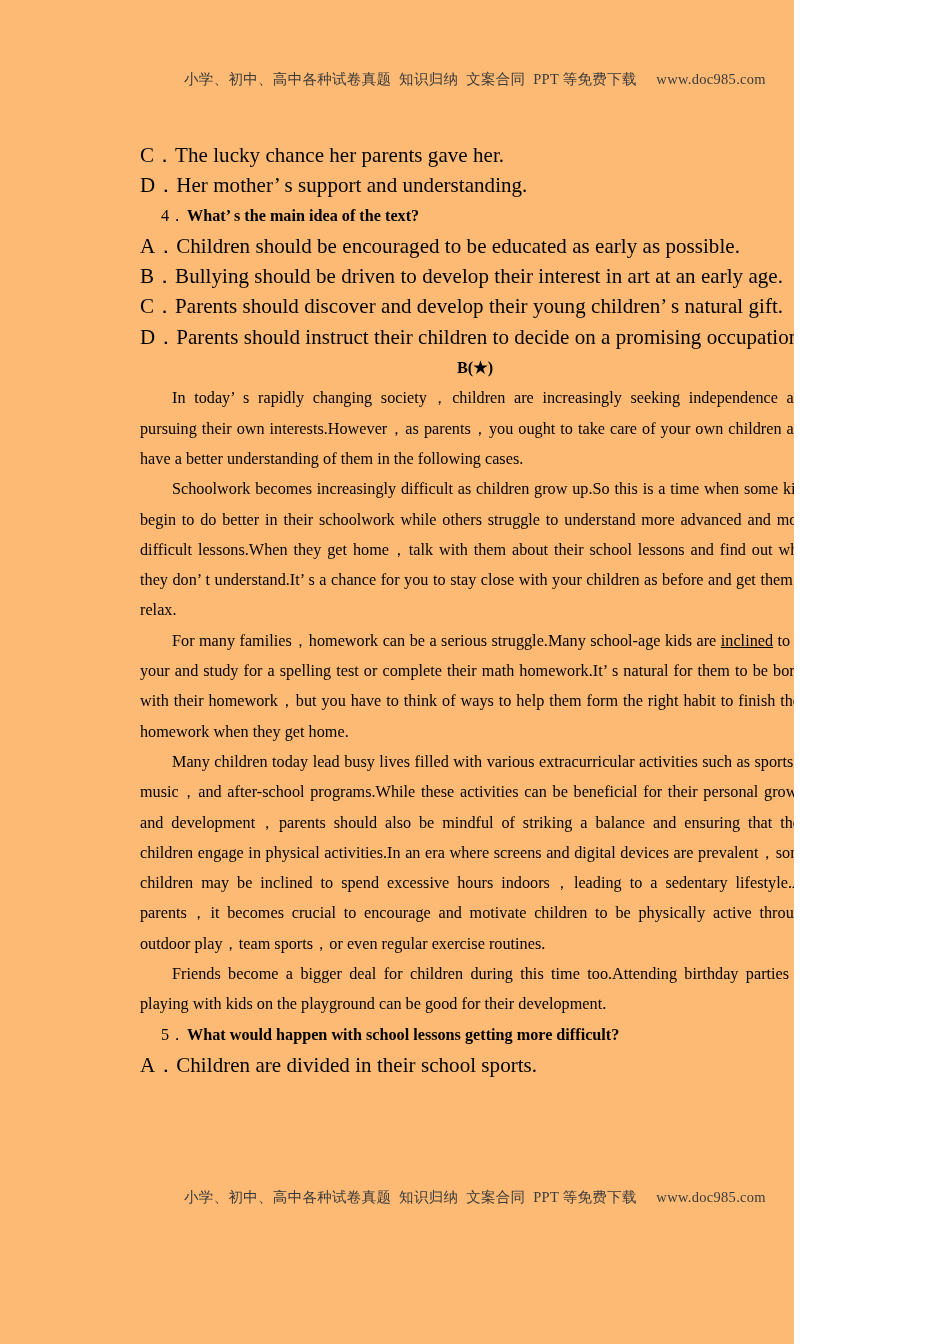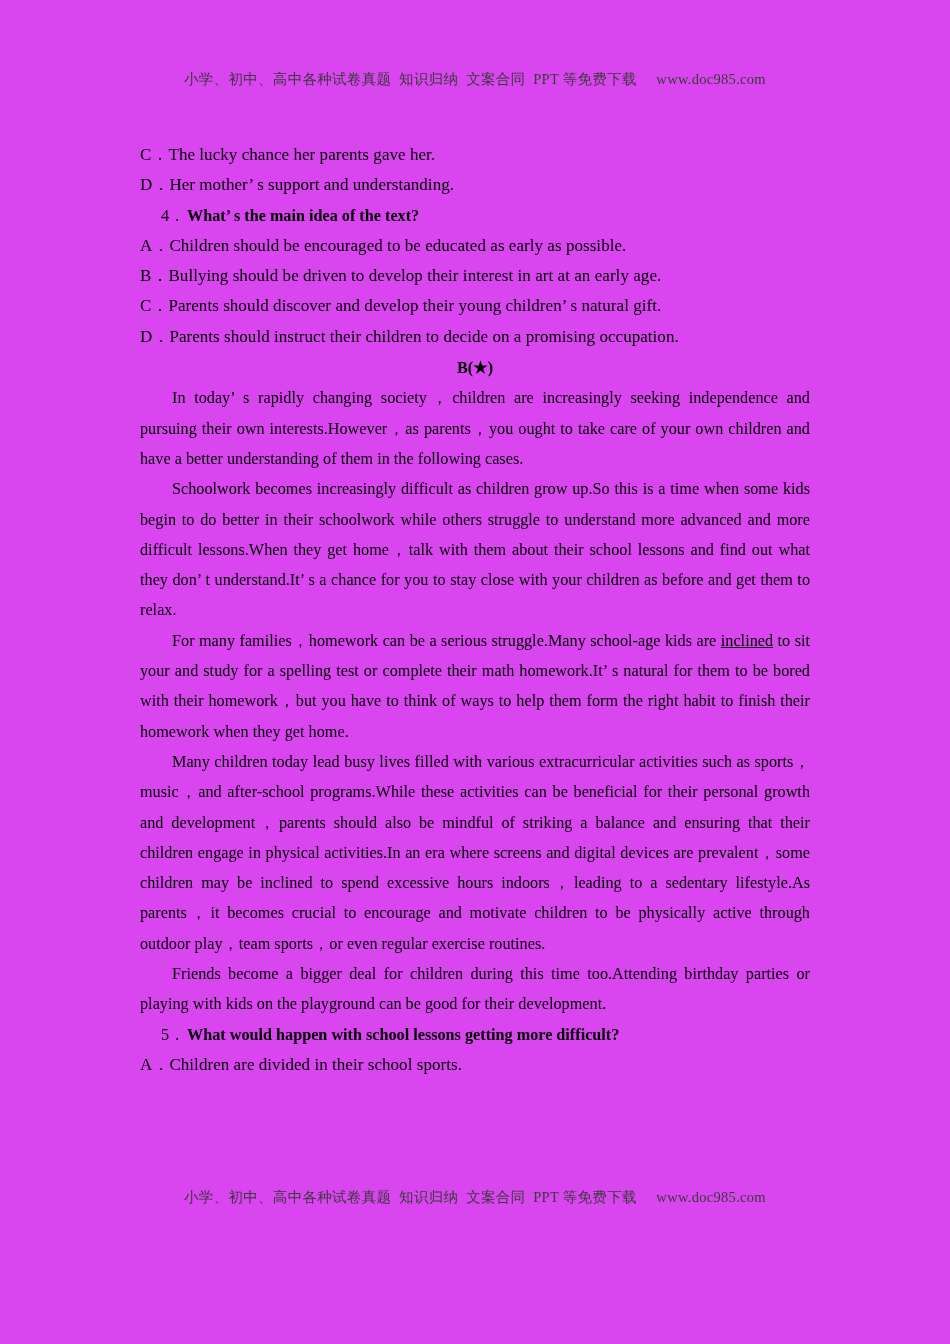--- a/index.html
+++ b/index.html
@@ -6,23 +6,23 @@
     margin: 0;
     padding: 0;
     background: #ffffff;
   }
   body {
     font-family: "Liberation Serif", "DejaVu Serif", serif;
     color: #000000;
   }
   .page {
     position: relative;
-    width: 950px;
+    width: 794px;
     height: 1344px;
-    background: #d946ef;
+    background: #fdba74;
     overflow: hidden;
     box-sizing: border-box;
   }
   .watermark {
     position: absolute;
     left: 0;
     width: 950px;
     text-align: center;
     font-family: "Liberation Serif", "DejaVu Serif", serif;
     font-size: 14.5px;
@@ -34,21 +34,21 @@
   .watermark-bottom { top: 1188px; }
 
   .content {
     position: absolute;
     left: 140px;
     top: 140px;
     width: 670px;
   }
 
   .opt {
-    font-size: 17px;
+    font-size: 21px;
     line-height: 30.3px;
     white-space: nowrap;
     letter-spacing: 0.05px;
   }
   .opt .mark {
     display: inline-block;
     min-width: 26px;
   }
   .q {
     font-size: 16.2px;

